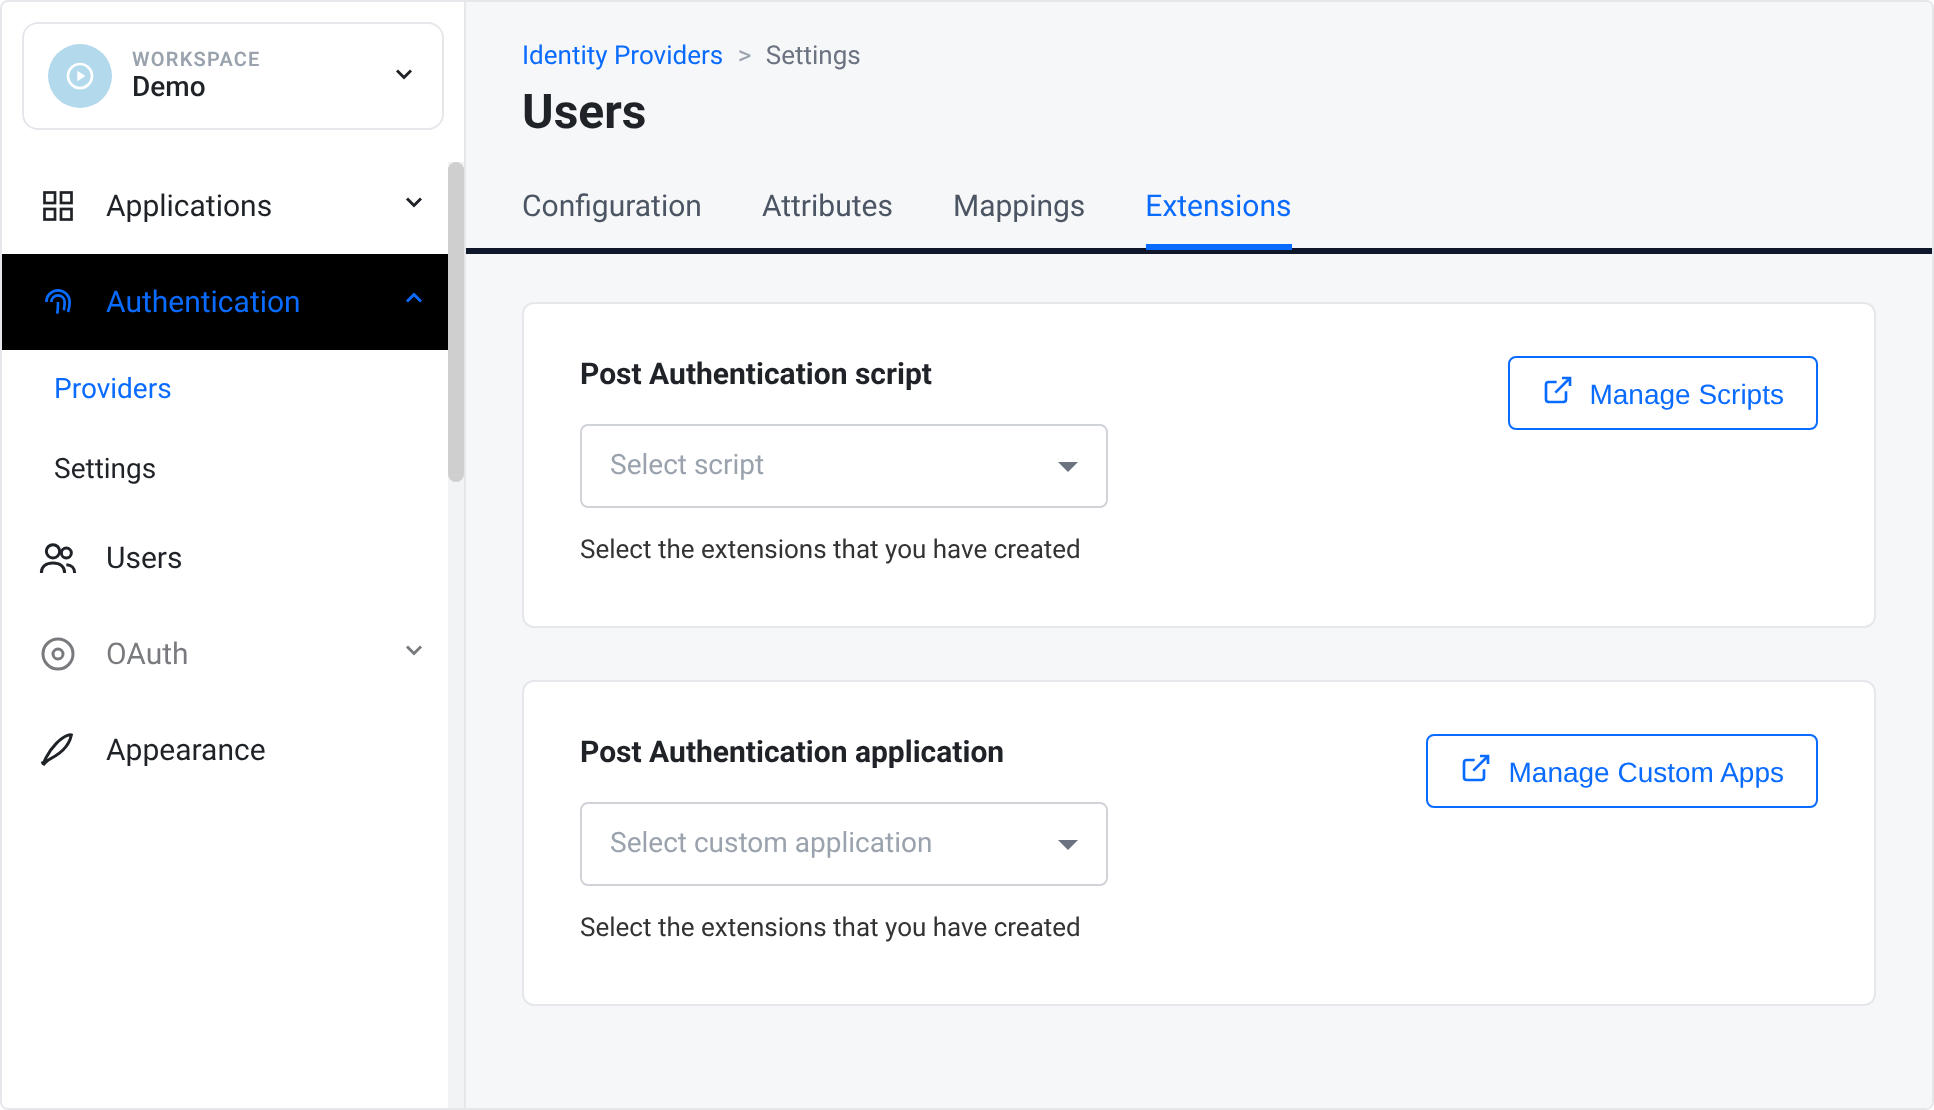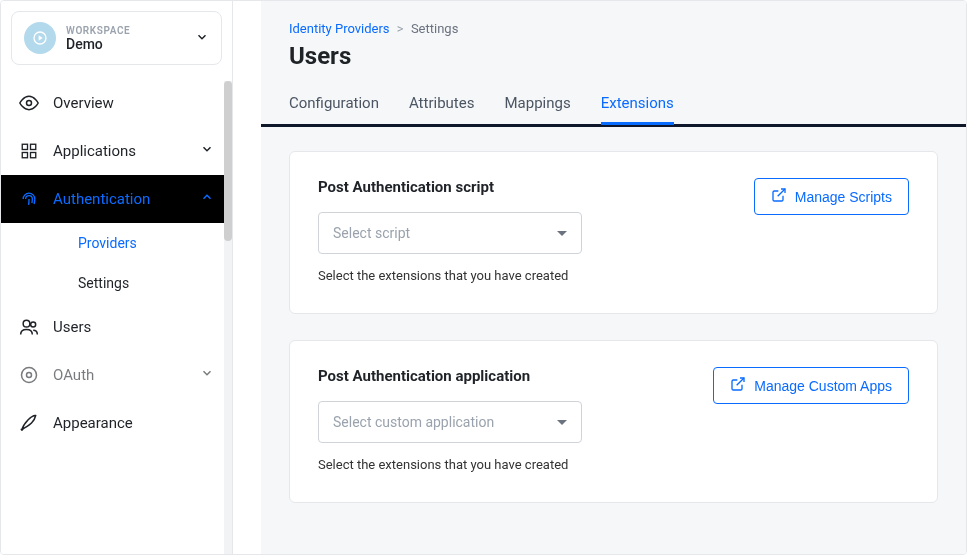--- a/index.html
+++ b/index.html
@@ -9,21 +9,20 @@
       width: 967px;
       height: 555px;
       overflow: hidden;
       border: 1px solid #e5e7eb;
       border-radius: 4px;
       position: relative;
     }
     .app {
       display: flex;
       height: 100%;
-      gap: 28px;
     }
     
     .sidebar {
       width: 232px;
       border-right: 1px solid #e5e7eb;
       display: flex;
       flex-direction: column;
       background: #fff;
       position: relative;
     }
@@ -114,21 +113,21 @@
     .nav-item .icon {
       width: 20px;
       height: 20px;
       display: flex;
       align-items: center;
       justify-content: center;
       color: #1f2328;
     }
     .nav-item.active .icon { color: #0a6bff; }
     .sub-item {
-      padding: 12px 18px 12px 77px;
+      padding: 12px 18px 12px 26px;
       font-size: 14px;
       color: #1f2328;
       cursor: pointer;
     }
     .sub-item.active {
       color: #0a6bff;
     }
     
     .main {
       flex: 1;
@@ -252,29 +251,20 @@
         <div class="ws-name">Demo</div>
       </div>
       <span class="chevron">
         <svg width="14" height="14" viewBox="0 0 24 24" fill="none" stroke="currentColor" stroke-width="2.5">
             <polyline points="6 9 12 15 18 9"></polyline>
           </svg>
       </span>
     </div>
 
     <nav class="nav">
-      <div class="nav-item">
-        <span class="icon">
-          <svg width="20" height="20" viewBox="0 0 24 24" fill="none" stroke="currentColor" stroke-width="1.8">
-              <path d="M1 12s4-8 11-8 11 8 11 8-4 8-11 8-11-8-11-8z"></path>
-              <circle cx="12" cy="12" r="3"></circle>
-            </svg>
-        </span>
-        <span class="label">Overview</span>
-      </div>
 
       <div class="nav-item">
         <span class="icon">
           <svg width="18" height="18" viewBox="0 0 24 24" fill="none" stroke="currentColor" stroke-width="1.8">
               <rect x="3" y="3" width="7" height="7"></rect>
               <rect x="14" y="3" width="7" height="7"></rect>
               <rect x="3" y="14" width="7" height="7"></rect>
               <rect x="14" y="14" width="7" height="7"></rect>
             </svg>
         </span>

